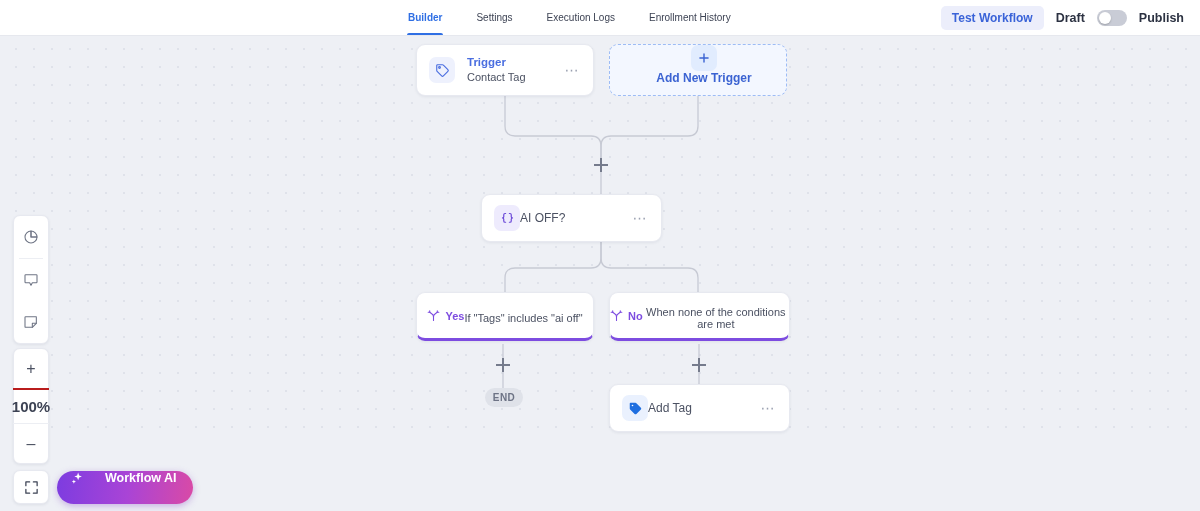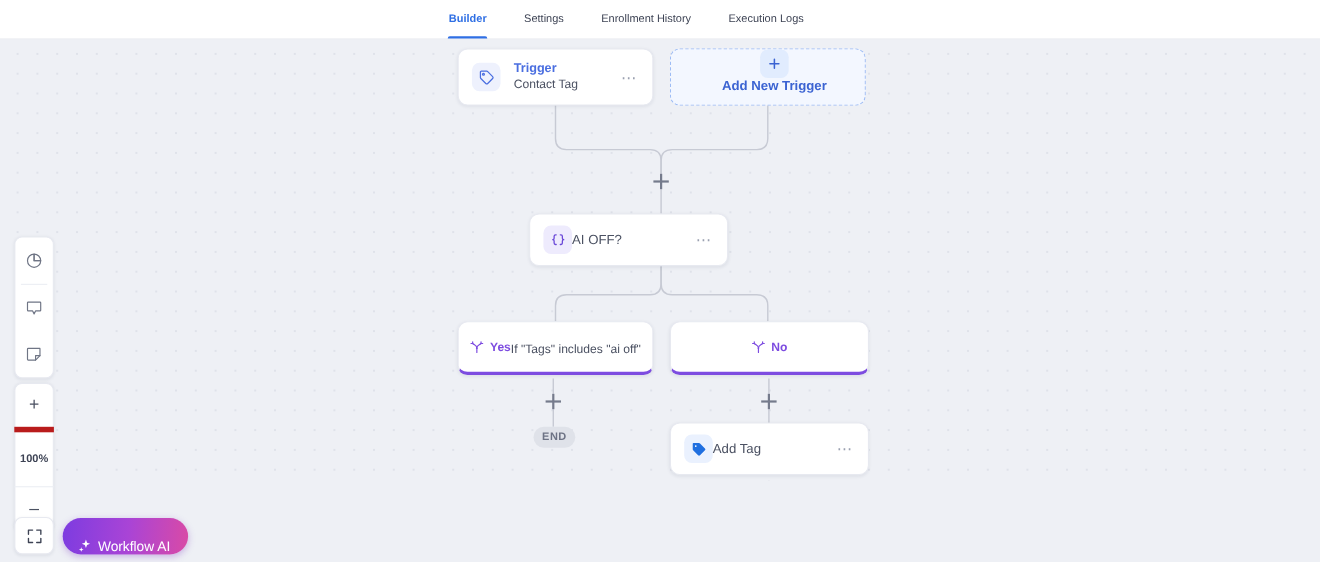--- a/index.html
+++ b/index.html
@@ -179,39 +179,39 @@
   }
   .tool-sep { width: 24px; height: 1px; background: #eceef3; }
 
   #zoom-panel { top: 348px; }
   .zoom-btn {
     width: 36px; height: 39px;
     display: flex; align-items: center; justify-content: center;
     font-size: 16px; color: #4b5162; cursor: pointer; user-select: none;
   }
   .zoom-level {
-    width: 36px; height: 55px;
+    width: 36px; height: 36px;
     display: flex; align-items: center; justify-content: center;
-    font-size: 10px; color: #3d4354; font-weight: 600;
-    border-top: 5px solid #b91c1c; border-bottom: 1px solid #eceef3;
+    font-size: 15px; color: #3d4354; font-weight: 600;
+    border-top: 2px solid #b91c1c; border-bottom: 1px solid #eceef3;
     cursor: pointer; user-select: none;
   }
   #fit-panel {
     top: 470px; height: 34px;
     justify-content: center;
   }
 
   
   .workflow-ai {
     position: absolute; left: 57px; top: 471px;
     height: 33px; padding: 0 16px 0 13px;
     border-radius: 18px;
     background: linear-gradient(95deg, #7d3ce0 0%, #a944d6 52%, #d94aa6 100%);
-    display: flex; align-items: flex-end; gap: 4px;
-    color: #ffffff; font-size: 12.5px; font-weight: 400;
+    display: flex; align-items: flex-start; gap: 20px;
+    color: #ffffff; font-size: 12.5px; font-weight: 700;
     box-shadow: 0 2px 7px rgba(120,50,190,.34);
     cursor: pointer; z-index: 35; white-space: nowrap;
   }
 
   
   .minimap {
     position: absolute; left: 1079px; top: 419px;
     width: 113px; height: 84px;
     background: #ffffff;
     border: 1px solid #e9ebf1;
@@ -234,25 +234,33 @@
 
   <div class="header">
     <div class="tabs">
       <div class="tab active">
         <span>Builder</span>
       </div>
       <div class="tab">
         <span>Settings</span>
       </div>
       <div class="tab">
+        <span>Execution Logs</span>
+      </div>
+      <div class="tab">
         <span>Enrollment History</span>
       </div>
-      <div class="tab">
-        <span>Execution Logs</span>
-      </div>
+    </div>
+    <div class="header-right">
+      <button class="test-btn">Test Workflow</button>
+      <span class="draft-label">Draft</span>
+      <div class="toggle">
+        <div class="knob"></div>
+      </div>
+      <span class="publish-label">Publish</span>
     </div>
   </div>
 
   <div class="canvas">
 
     <svg class="edges">
       <g fill="none" stroke="#c7cad4" stroke-width="1.3">
 
         <path d="M505,60 L505,90 Q505,100 515,100 L591,100 Q601,100 601,110 L601,122"></path>
         <path d="M698,60 L698,90 Q698,100 688,100 L611,100 Q601,100 601,110 L601,122"></path>
@@ -330,20 +338,21 @@
       <div class="branch-head">
         <svg width="13" height="13" viewBox="0 0 24 24" fill="none" stroke="#7d4ce0" stroke-width="2" stroke-linecap="round" stroke-linejoin="round">
           <path d="M12 21v-7"></path>
           <path d="M12 14C12 9 8 9 5 6"></path>
           <path d="M12 14c0-5 4-5 7-8"></path>
           <path d="M5 6V3.2M5 6H2.2"></path>
           <path d="M19 6V3.2M19 6h2.8"></path>
         </svg>
         <span class="branch-head-label">No</span>
       </div>
+      <span class="branch-desc">When none of the conditions are met</span>
     </div>
 
     <div class="node" id="addtag-node">
       <div class="node-icon">
         <svg width="15" height="15" viewBox="0 0 24 24" fill="#1f6fe0">
           <path d="M20.6 13.4 13.4 20.6a2 2 0 0 1-2.8 0l-7.2-7.2A2 2 0 0 1 2.8 12V4a1.2 1.2 0 0 1 1.2-1.2h8a2 2 0 0 1 1.4.6l7.2 7.2a2 2 0 0 1 0 2.8Z"></path>
           <circle cx="7.2" cy="7.2" r="1.3" fill="#ffffff"></circle>
         </svg>
       </div>
       <span class="node-label">Add Tag</span>

